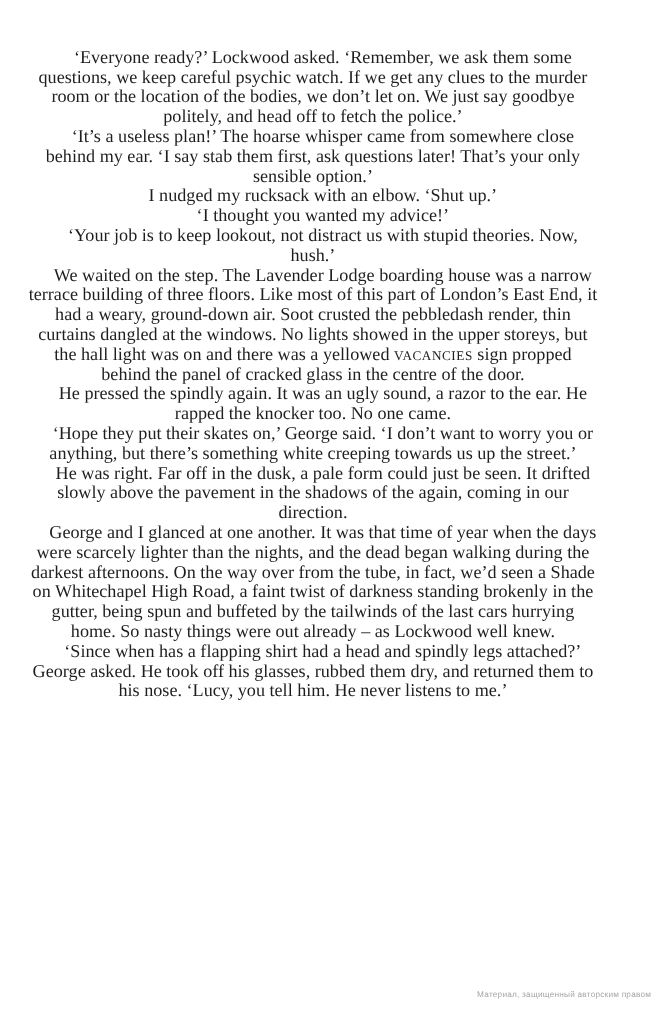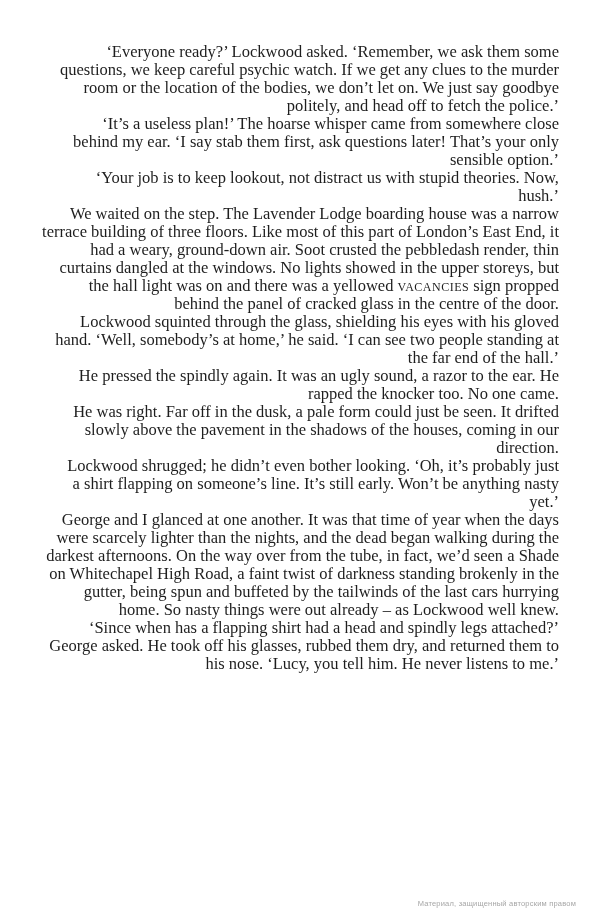--- a/index.html
+++ b/index.html
@@ -12,61 +12,62 @@
   }
   .page {
     position: absolute;
     inset: 0;
     width: 600px;
     height: 922px;
     background: #ffffff;
   }
   .text-block {
     position: absolute;
-    left: 42px;
+    left: 26px;
     top: 43px;
     width: 517px;
     font-family: "Liberation Serif", "DejaVu Serif", serif;
     font-size: 16.5px;
     line-height: 18px;
     color: #1e1e1e;
-    text-align: right;
+    text-align: center;
   }
   .text-block p {
     margin: 0;
     padding: 0;
     text-indent: 18px;
   }
   .text-block .i {
   }
   .text-block .sc {
     font-variant: small-caps;
     text-transform: lowercase;
     letter-spacing: 0.5px;
   }
   .watermark {
     position: absolute;
-    right: 24px;
+    right: 8px;
     top: 899px;
     font-family: "Liberation Sans", "DejaVu Sans", sans-serif;
     font-size: 7.5px;
     letter-spacing: 0.2px;
     color: #a6a6a6;
   }
 </style>
 </head>
 <body>
 
 <div class="page">
   <div class="text-block">
       <p><span>‘Everyone ready?’ Lockwood asked. ‘Remember, we ask them some questions, we keep careful psychic watch. If we get any clues to the murder room or the location of the bodies, we don’t let on. We just say goodbye politely, and head off to fetch the police.’</span></p>
       <p><span class="i">‘It’s a useless plan!’</span><span> The hoarse whisper came from somewhere close behind my ear. </span><span class="i">‘I say stab them first, ask questions later! That’s your only sensible option.’</span></p>
+      <p><span>I nudged my rucksack with an elbow. ‘Shut up.’</span></p>
+      <p><span class="i">‘I thought you wanted my advice!’</span></p>
       <p><span>‘Your job is to keep lookout, not distract us with stupid theories. Now, hush.’</span></p>
       <p><span>We waited on the step. The Lavender Lodge boarding house was a narrow terrace building of three floors. Like most of this part of London’s East End, it had a weary, ground-down air. Soot crusted the pebbledash render, thin curtains dangled at the windows. No lights showed in the upper storeys, but the hall light was on and there was a yellowed </span><span class="sc">VACANCIES</span><span> sign propped behind the panel of cracked glass in the centre of the door.</span></p>
-      <p><span>Lockwood squinted through the glass, shielding his eyes with his gloved hand. ‘Well, </span><span class="i">somebody</span><span>’s at home,’ he said. ‘I can see two people standing at the far end of the hall.’</span></p>
       <p><span>He pressed the spindly again. It was an ugly sound, a razor to the ear. He rapped the knocker too. No one came.</span></p>
-      <p><span>He was right. Far off in the dusk, a pale form could just be seen. It drifted slowly above the pavement in the shadows of the houses, coming in our direction.</span></p>
-      <p><span>Lockwood shrugged; he didn’t even bother looking. ‘Oh, it’s probably just a shirt flapping on someone’s line. It’s still early. Won’t be anything nasty yet.’</span></p>
+      <p><span>‘Hope they put their skates on,’ George said. ‘I don’t want to worry you or anything, but there’s something white creeping towards us up the street.’</span></p>
+      <p><span>He was right. Far off in the dusk, a pale form could just be seen. It drifted slowly above the pavement in the shadows of the again, coming in our direction.</span></p>
       <p><span>George and I glanced at one another. It was that time of year when the days were scarcely lighter than the nights, and the dead began walking during the darkest afternoons. On the way over from the tube, in fact, we’d seen a Shade on Whitechapel High Road, a faint twist of darkness standing brokenly in the gutter, being spun and buffeted by the tailwinds of the last cars hurrying home. So nasty things were out already – as Lockwood well knew.</span></p>
       <p><span>‘Since when has a flapping shirt had a head and spindly legs attached?’ George asked. He took off his glasses, rubbed them dry, and returned them to his nose. ‘Lucy, </span><span class="i">you</span><span> tell him. He never listens to me.’</span></p>
     </div>
   <div class="watermark">Материал, защищенный авторским правом</div>
 </div>
 
 </body></html>

